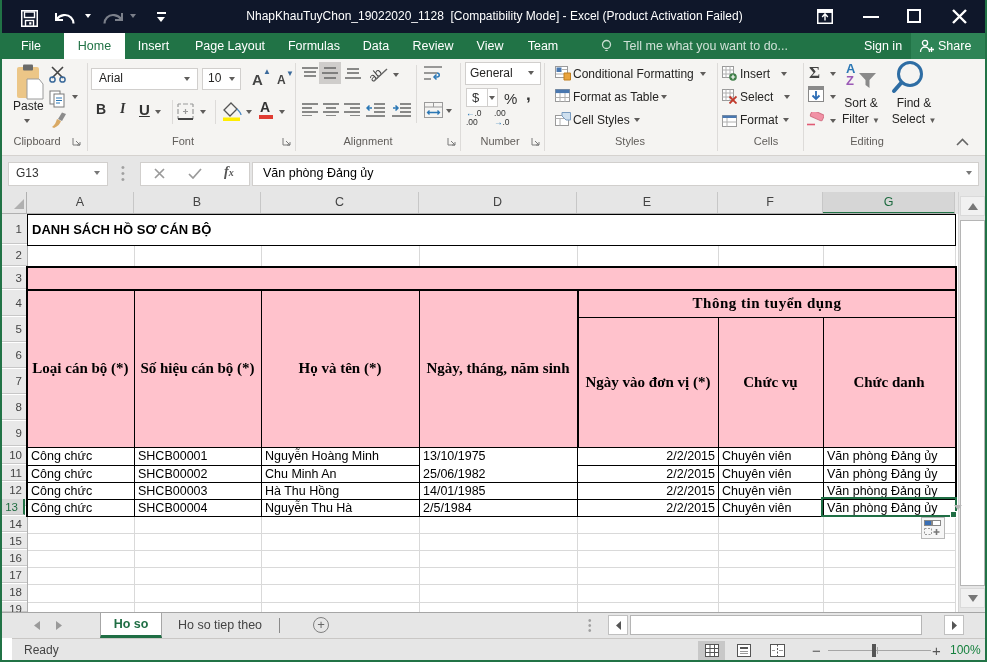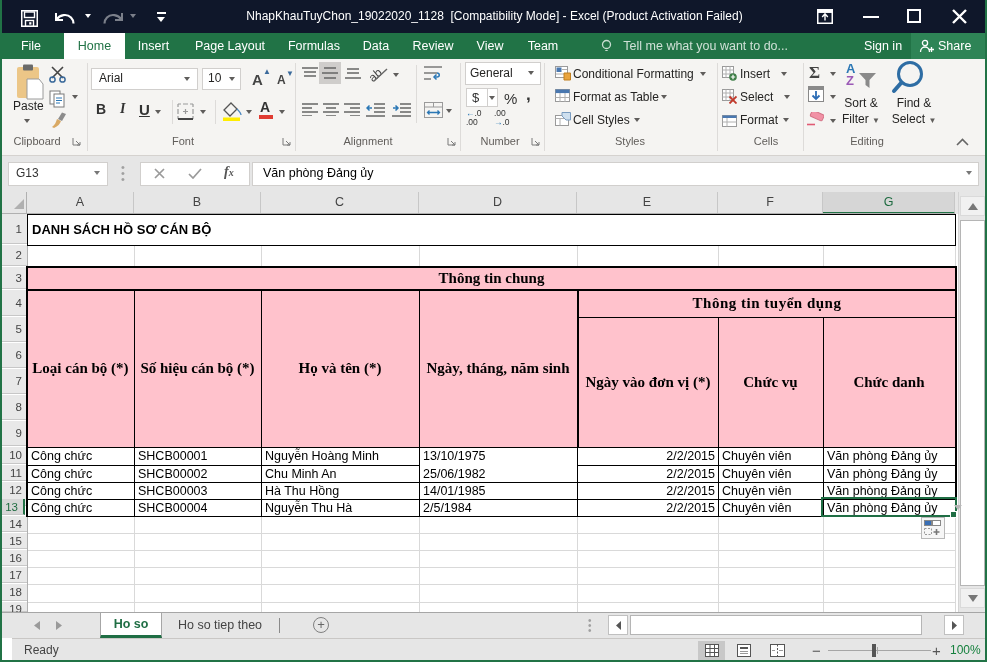--- a/index.html
+++ b/index.html
@@ -401,21 +401,20 @@
 
   <div class="abs" style="left:24px;top:52px;width:931px;height:181px;background:#ffc2cc;border:2px solid #000;border-bottom:none"></div>
   <div class="abs" style="left:24px;top:75px;width:931px;height:2px;background:#000"></div>
   <div class="abs" style="left:575px;top:103px;width:380px;height:1px;background:#000"></div>
   <div class="abs" style="left:132px;top:76px;width:1px;height:157px;background:#000"></div>
   <div class="abs" style="left:259px;top:76px;width:1px;height:157px;background:#000"></div>
   <div class="abs" style="left:417px;top:76px;width:1px;height:157px;background:#000"></div>
   <div class="abs" style="left:575px;top:76px;width:2px;height:157px;background:#000"></div>
   <div class="abs" style="left:716px;top:103px;width:1px;height:130px;background:#000"></div>
   <div class="abs" style="left:821px;top:103px;width:1px;height:130px;background:#000"></div>
-  <div class="pinkcell" style="left:26px;top:55px;width:927px;height:19px;font-size:15px;line-height:19px;background:none">Thông tin chung</div>
   <div class="pinkcell" style="left:577px;top:78px;width:376px;height:23px;font-size:15px;line-height:23px;background:none;letter-spacing:0.5px">Thông tin tuyển dụng</div>
   <div class="pinkcell" style="left:26px;top:76px;width:105px;height:157px;font-size:15px;line-height:157px;background:none">Loại cán bộ (*)</div>
   <div class="pinkcell" style="left:133px;top:76px;width:125px;height:157px;font-size:15px;line-height:157px;background:none">Số hiệu cán bộ (*)</div>
   <div class="pinkcell" style="left:260px;top:76px;width:156px;height:157px;font-size:15px;line-height:157px;background:none">Họ và tên (*)</div>
   <div class="pinkcell" style="left:418px;top:76px;width:156px;height:157px;font-size:15px;line-height:157px;background:none">Ngày, tháng, năm sinh</div>
   <div class="pinkcell" style="left:577px;top:103px;width:138px;height:130px;font-size:15px;line-height:130px;background:none">Ngày vào đơn vị (*)</div>
   <div class="pinkcell" style="left:717px;top:103px;width:103px;height:130px;font-size:15px;line-height:130px;background:none">Chức vụ</div>
   <div class="pinkcell" style="left:822px;top:103px;width:130px;height:130px;font-size:15px;line-height:130px;background:none">Chức danh</div>
 
   <div class="dl" style="left:24px;top:233px;width:2px;height:70px"></div>

